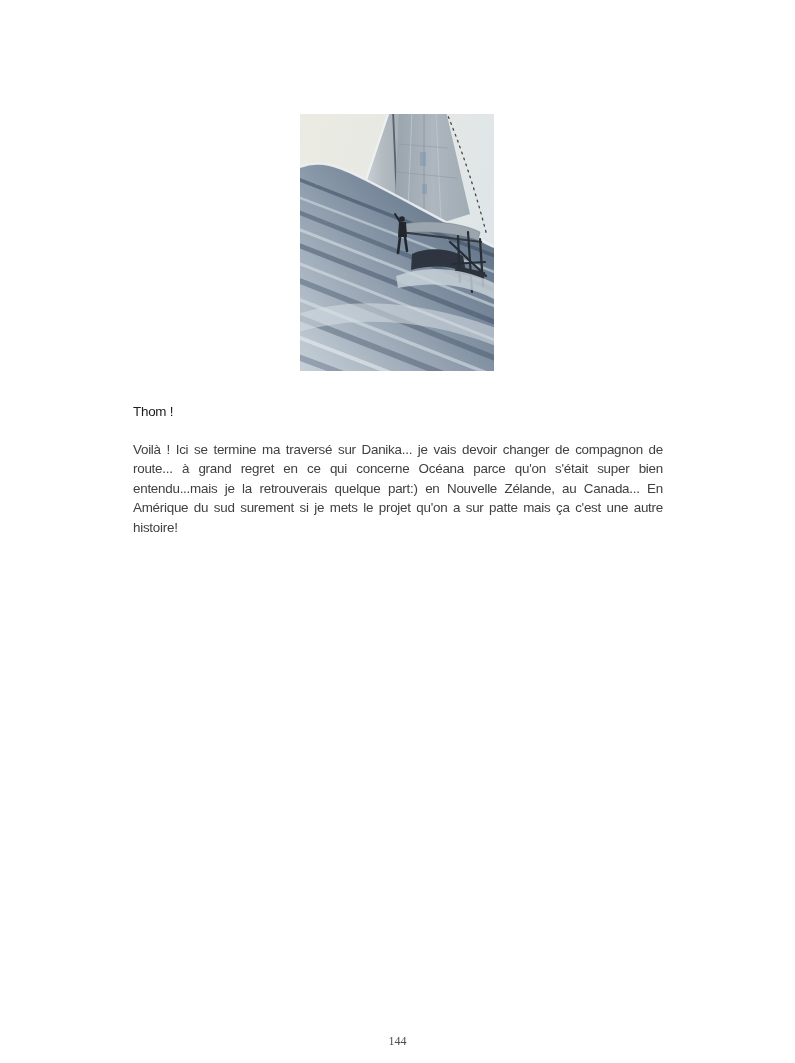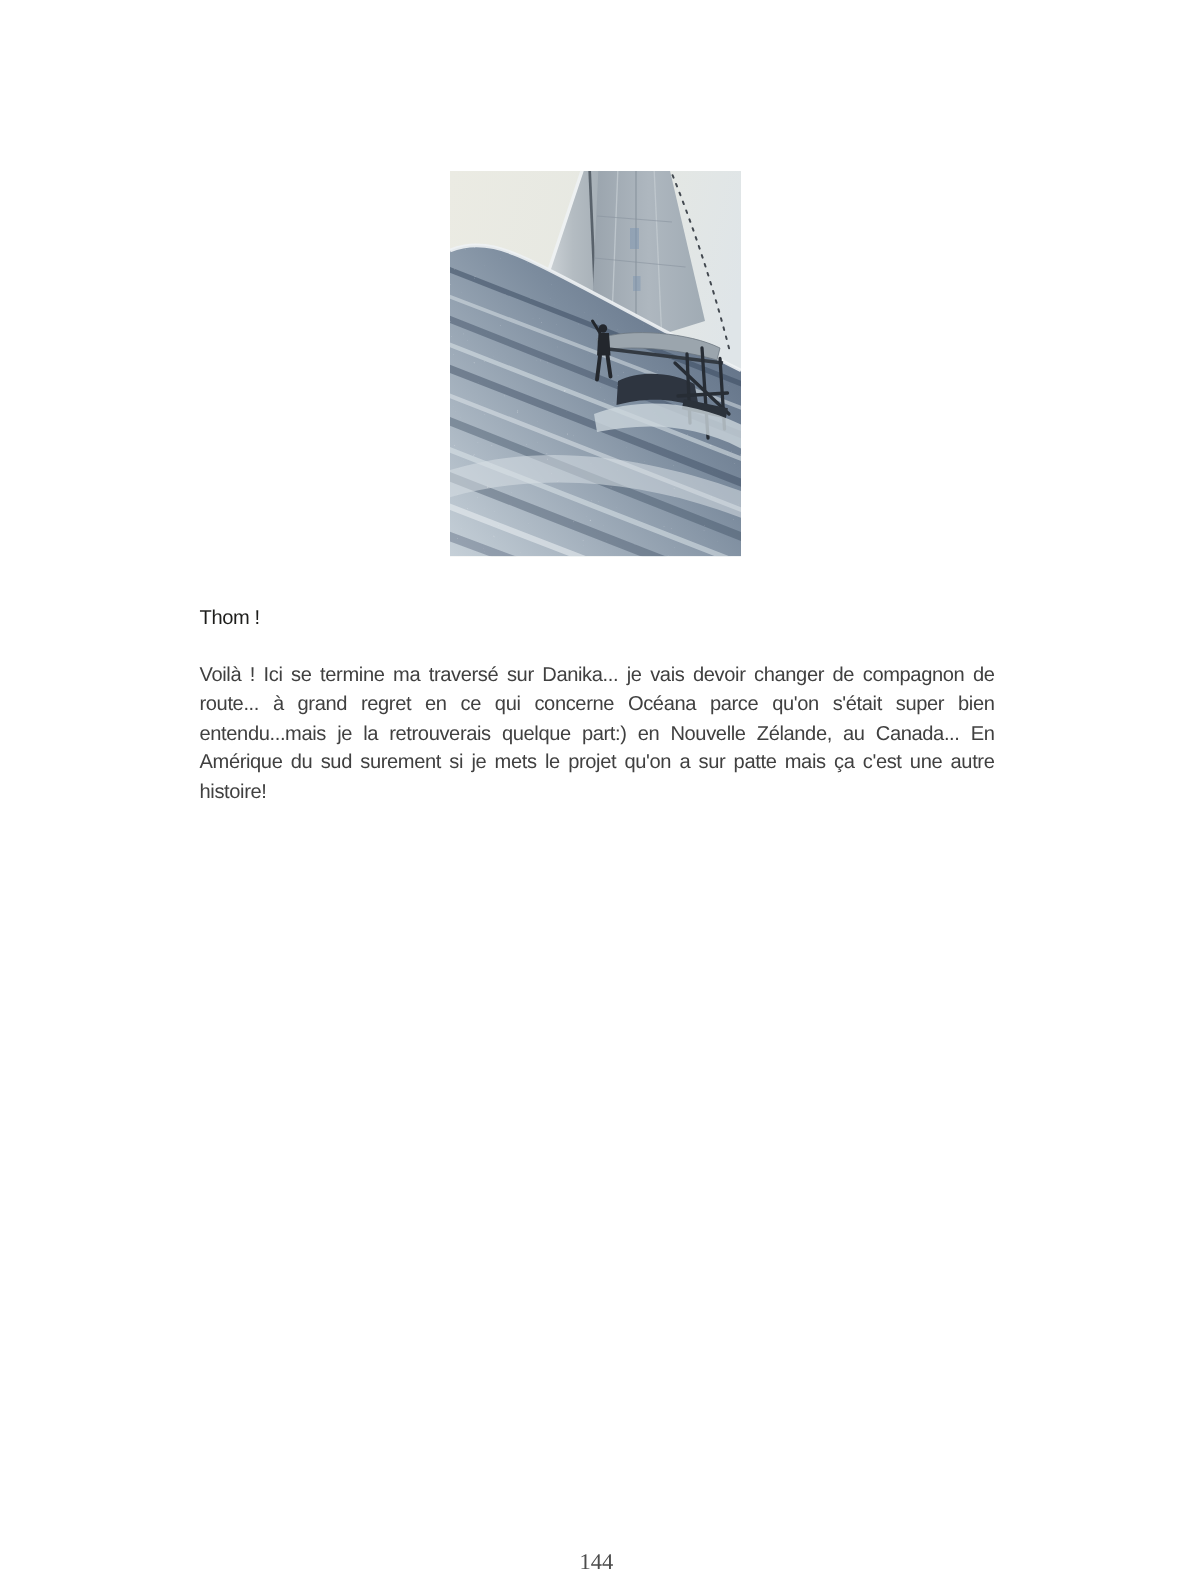--- a/index.html
+++ b/index.html
@@ -52,21 +52,21 @@
     color: #404040;
     text-align: justify;
   }
   .page-number {
     position: absolute;
     left: 0;
     top: 1018px;
     width: 100%;
     text-align: center;
     font-family: "Liberation Serif", serif;
-    font-size: 15px;
+    font-size: 12px;
     color: #4c4c4c;
   }
 </style>
 </head>
 <body>
 
 <div class="page">
 
   <figure class="photo">
     <svg viewBox="0 0 194 257" preserveAspectRatio="none" aria-hidden="true">

